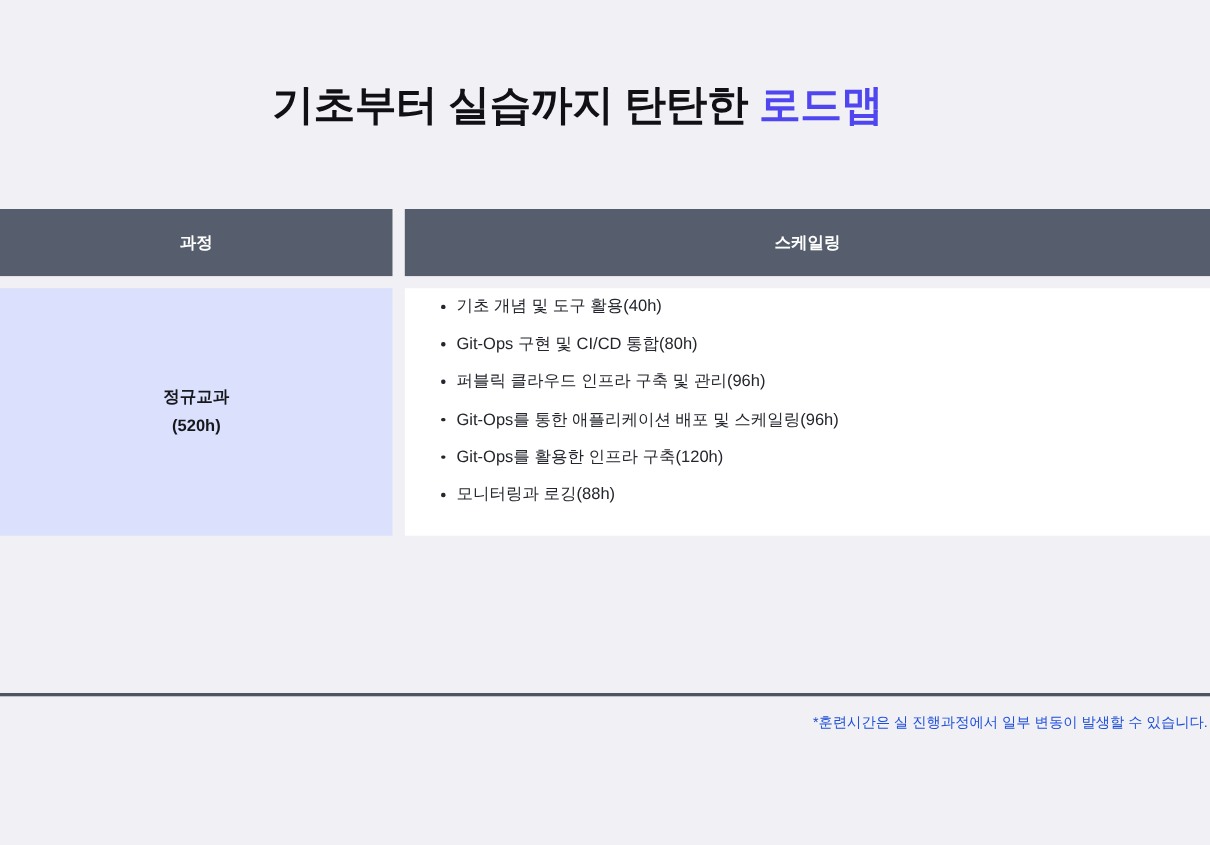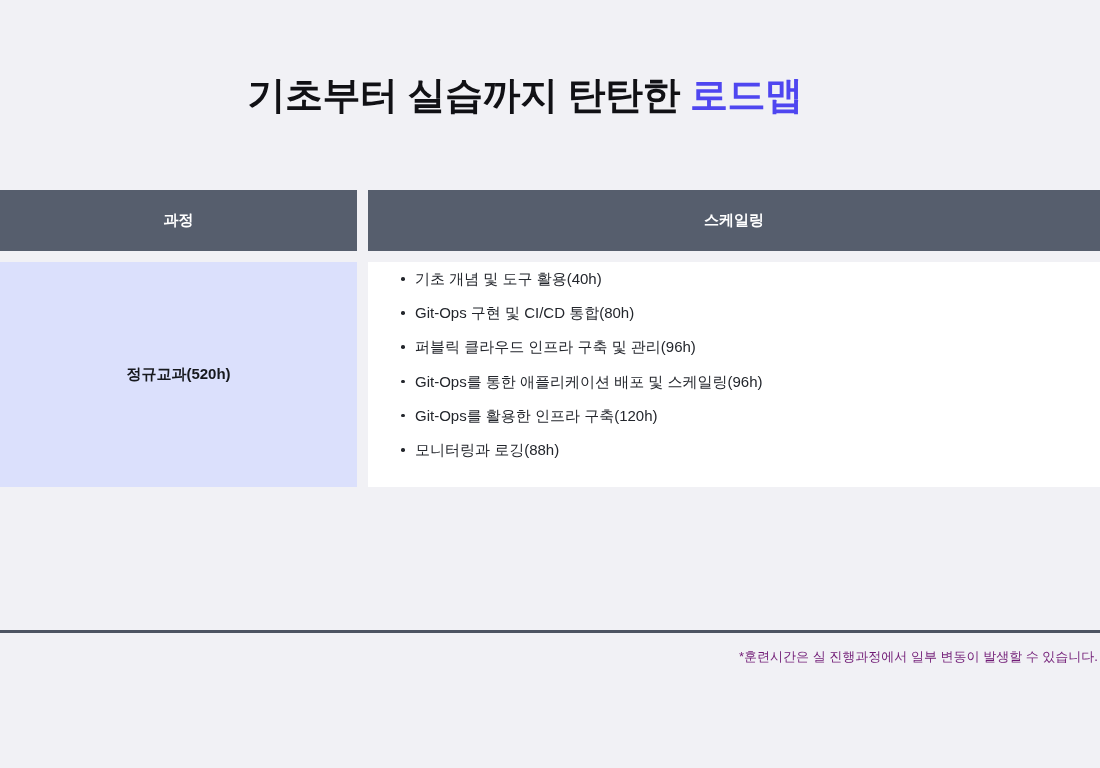--- a/index.html
+++ b/index.html
@@ -80,20 +80,21 @@
   }
 
   .row-gap { height: 11px; background: #f1f1f5; }
 
   
   .body-row-1 { height: 225px; }
   .body-row-2 { height: 131px; }
 
   .label-cell {
     display: flex;
+    flex-direction: column;
     align-items: center;
     justify-content: center;
     height: 100%;
     font-size: 15px;
     font-weight: bold;
     color: #16181d;
     line-height: 1.75;
   }
   .label-cell.lavender { background: #dbe0fc; }
   .label-cell.skyblue  { background: #d9edfb; }
@@ -141,21 +142,21 @@
     background: #4d soft;
     background: #4d5462;
   }
   .note {
     position: absolute;
     top: 648px;
     left: 0;
     width: 1100px;
     text-align: right;
     font-size: 13px;
-    color: #701a75;
+    color: #1d4ed8;
     padding-right: 2px;
     box-sizing: border-box;
     white-space: nowrap;
   }
 </style>
 </head>
 <body>
 
 <div class="title-wrap">
   <h1 class="title"><span>기초부터 실습까지 탄탄한 </span><span class="accent">로드맵</span></h1>

